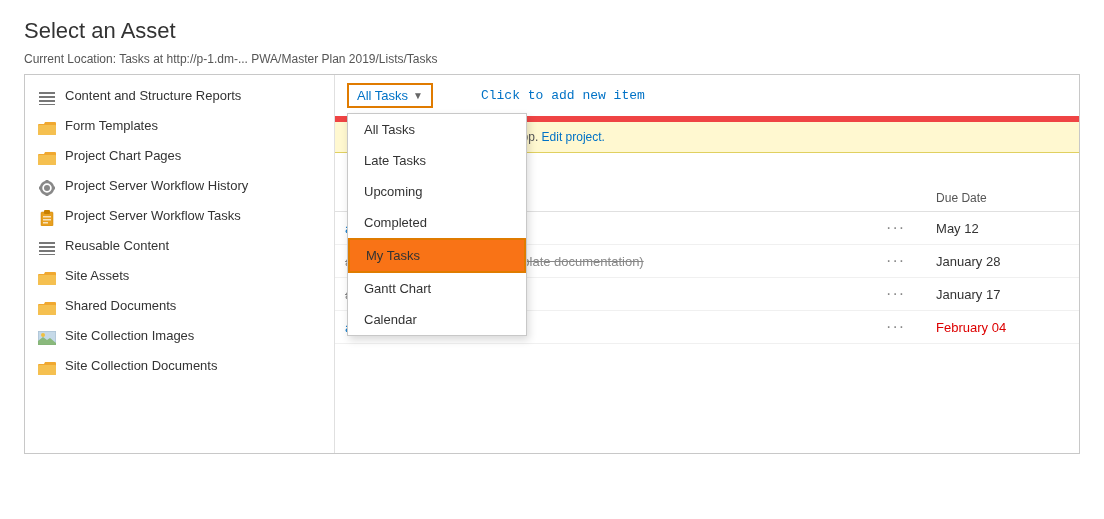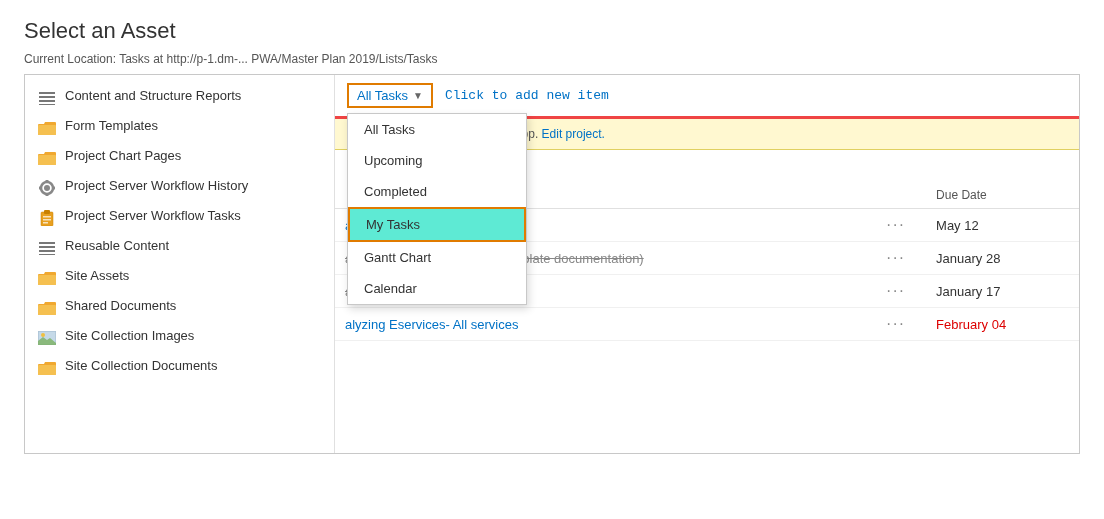--- a/index.html
+++ b/index.html
@@ -75,23 +75,24 @@
       flex: 1;
       display: flex;
       flex-direction: column;
       position: relative;
     }
 
     .toolbar {
       display: flex;
       align-items: center;
       padding: 8px 12px;
-      border-bottom: 3px solid #ef4444;
+      border-bottom: 6px solid #ef4444;
       background: #fff;
       position: relative;
+      gap: 36px;
     }
 
     .view-dropdown-btn {
       display: flex;
       align-items: center;
       border: 2px solid #e07b00;
       padding: 3px 8px;
       cursor: pointer;
       font-size: 13px;
       color: #0072c6;
@@ -130,21 +131,21 @@
 
     .dropdown-menu .menu-item {
       padding: 8px 16px;
       cursor: pointer;
       font-size: 13px;
       color: #333;
     }
 
     .dropdown-menu .menu-item.active {
       border: 2px solid #e07b00;
-      background: #5eead4;
+      background: #f97316;
       font-weight: 500;
     }
 
     
     .warning-banner {
       background: #fff8d0;
       border-bottom: 1px solid #e0d060;
       padding: 8px 14px;
       font-size: 12px;
       color: #555;
@@ -335,20 +336,21 @@
       <div class="view-dropdown-btn">
         <span>All Tasks</span>
         <span class="arrow">▼</span>
       </div>
       <span class="add-item-text">
         <span>Click to </span><span class="add-link">add</span><span> new item</span>
       </span>
 
       <div class="dropdown-menu">
       <div class="menu-item">All Tasks</div>
+          <div class="menu-item">Late Tasks</div>
           <div class="menu-item">Upcoming</div>
           <div class="menu-item">Completed</div>
           <div class="menu-item active">My Tasks</div>
           <div class="menu-item">Gantt Chart</div>
           <div class="menu-item">Calendar</div>
         </div>
     </div>
 
     <div class="warning-banner">
       <span>be edited through Project Web App. </span><span class="edit-link">Edit project.</span>

